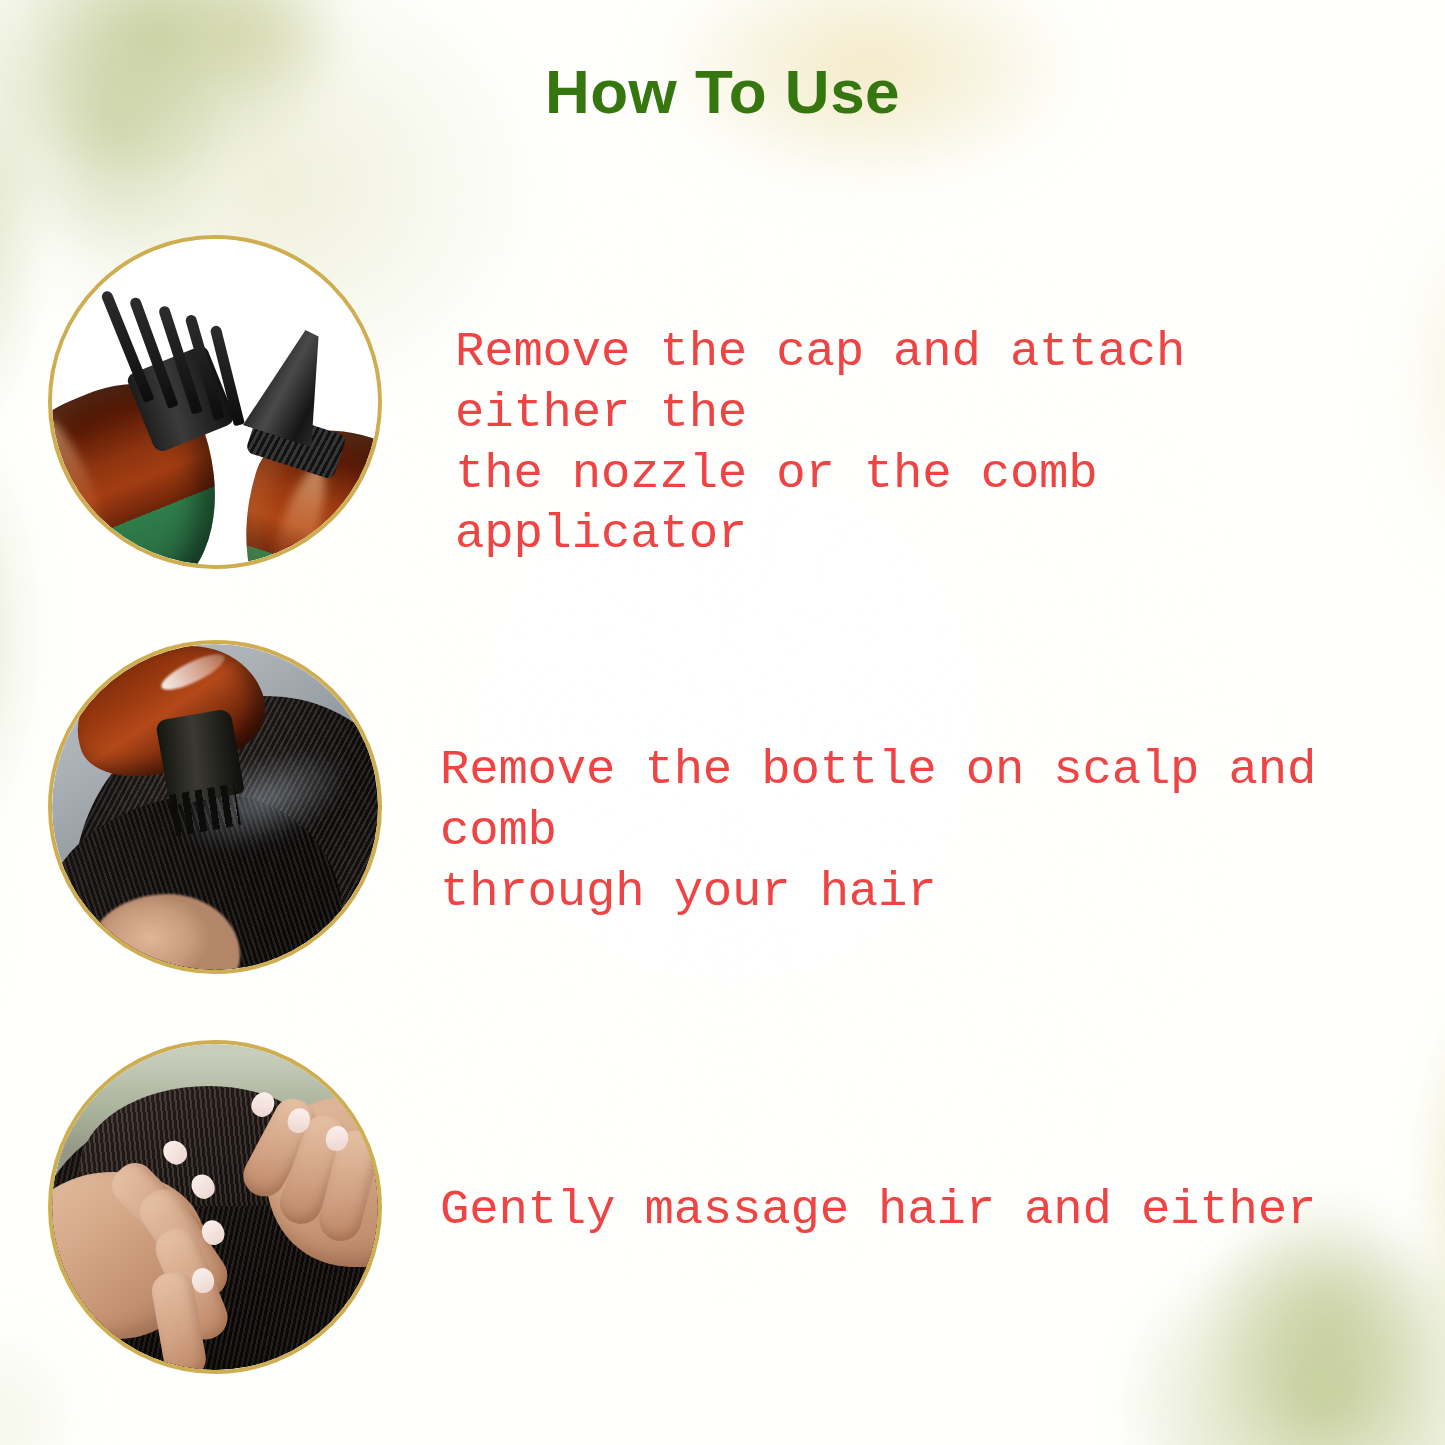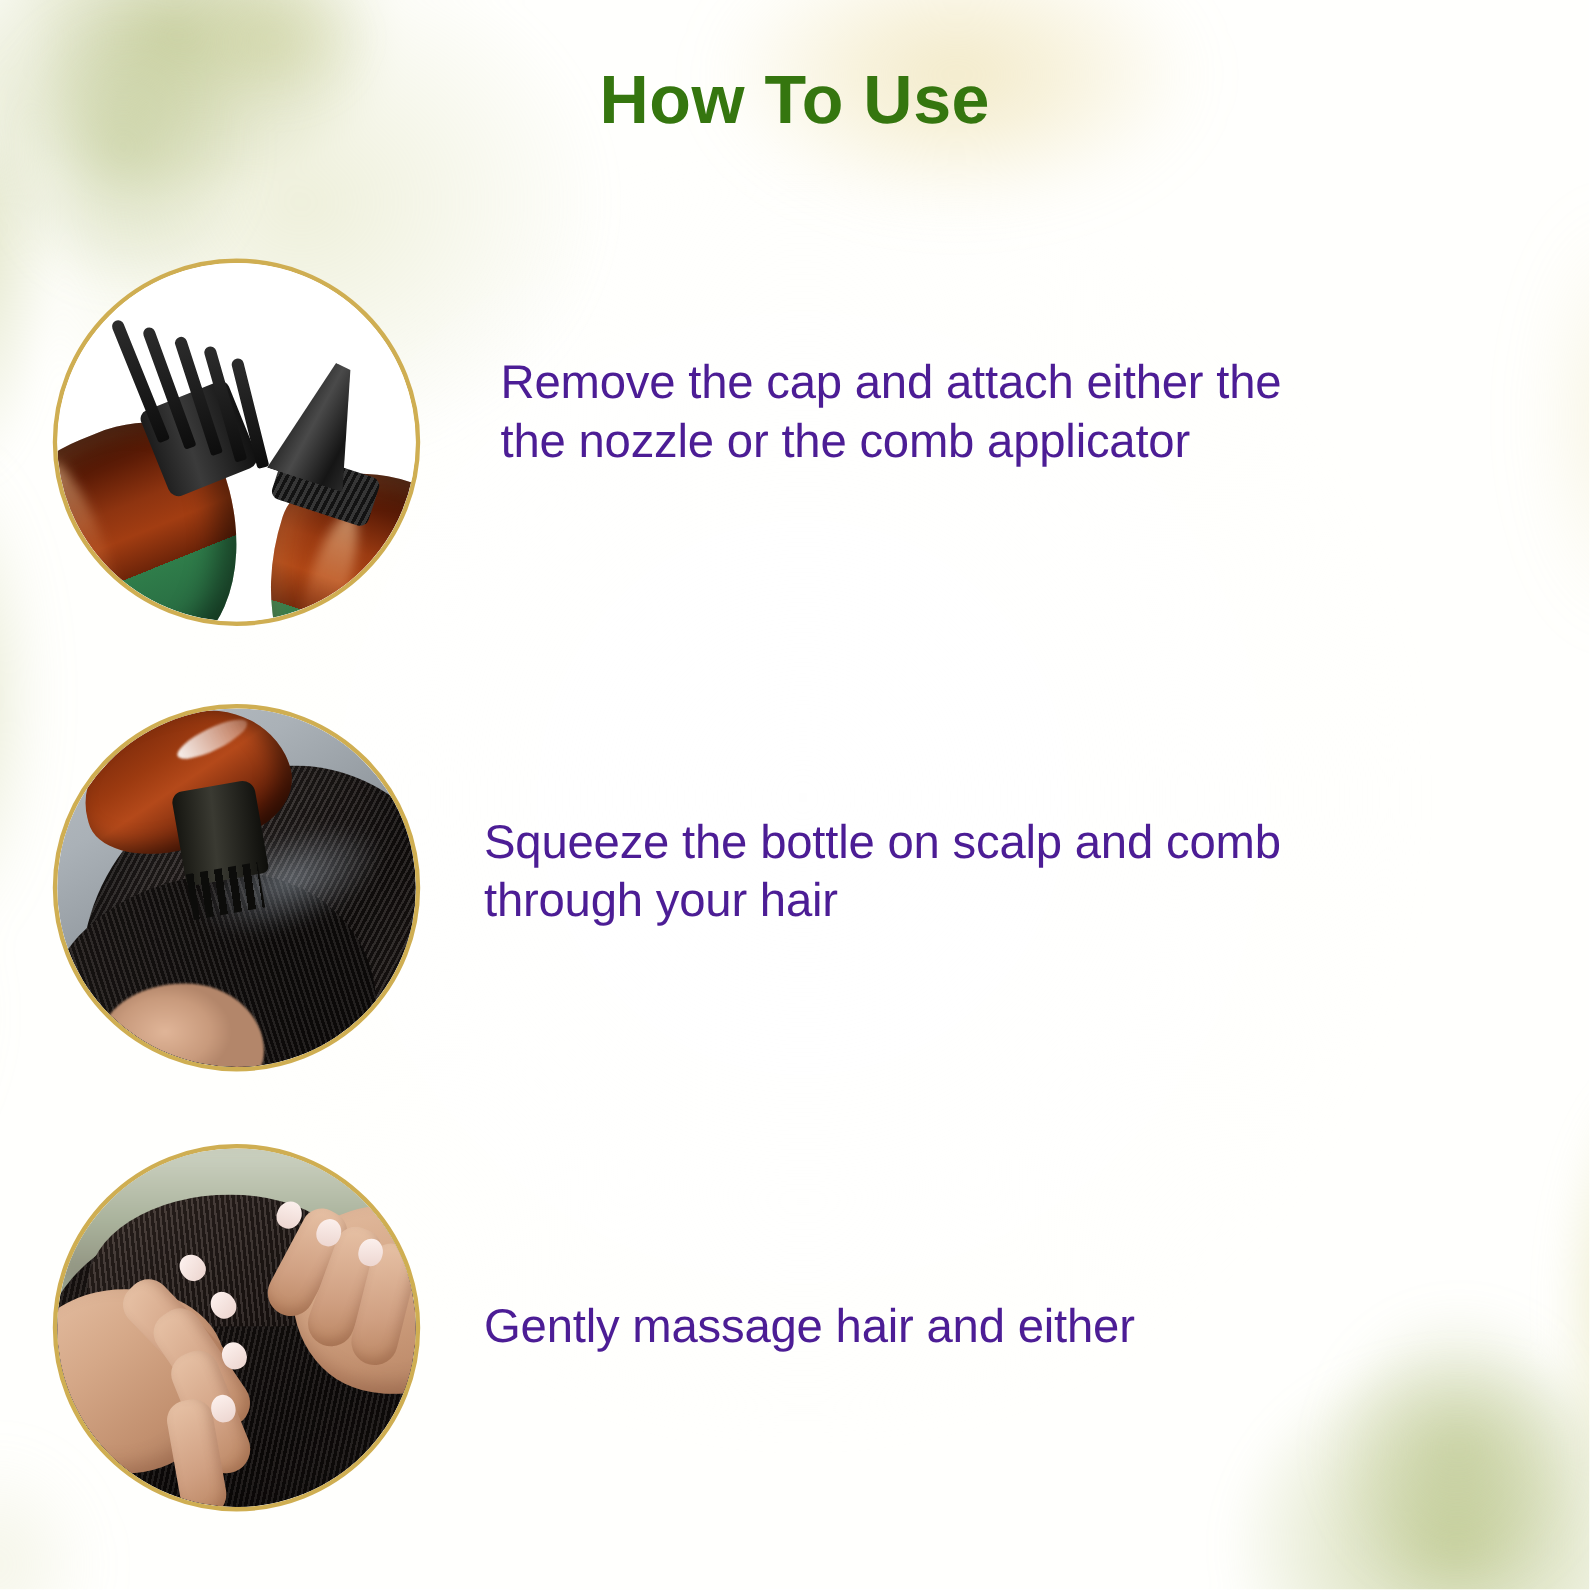--- a/index.html
+++ b/index.html
@@ -99,25 +99,25 @@
     width:334px; height:334px;
     border-radius:50%;
     border:4px solid #cfae52;
     overflow:hidden;
     background:#ffffff;
   }
   .circle .photo { position:absolute; inset:0; overflow:hidden; border-radius:50%; }
 
   .caption {
     position:absolute;
-    font-family:Liberation Sans, sans-serif;
+    font-family:Liberation Mono, monospace;
     font-weight:300;
-    font-size:43px;
+    font-size:49px;
     line-height:1.24;
-    color:#4c1d95;
+    color:#ef4444;
     letter-spacing:-.2px;
     white-space:pre-line;
   }
 
   
   #photo-1 { background:#ffffff; }
   .bottle-body {
     position:absolute;
     border-radius:46% 46% 50% 50% / 30% 30% 70% 70%;
   }
@@ -353,21 +353,21 @@
         <div id="p2-hair2"></div>
         <div id="p2-shine"></div>
         <div id="p2-skin"></div>
         <div id="p2-bottle"></div>
         <div id="p2-bottle-shine"></div>
         <div id="p2-cap"></div>
         <div id="p2-cap-teeth"></div>
       </div>
     </div>
 
-    <p class="caption" style="left:440px; top:740px; width:900px;">Squeeze the bottle on scalp and comb
+    <p class="caption" style="left:440px; top:740px; width:900px;">Remove the bottle on scalp and comb
 through your hair</p>
   </div>
 
   <div class="step" id="step-3">
 
     <div class="circle" style="left:48px; top:1040px;">
       <div class="photo" id="photo-3">
         <div id="p3-bg-blur"></div>
         <div id="p3-hair"></div>
         <div id="p3-hair-top"></div>

